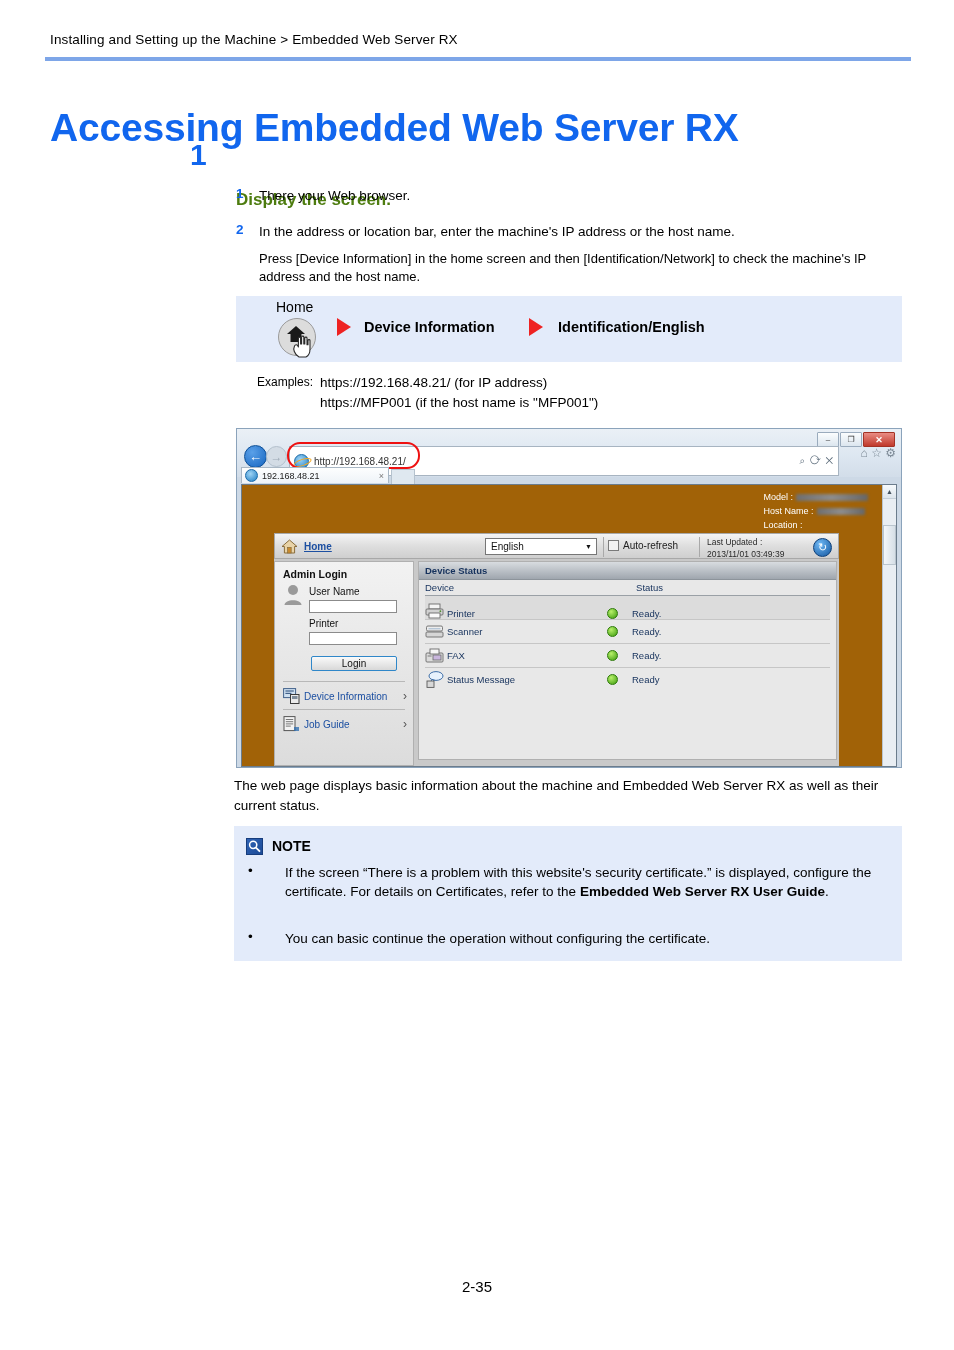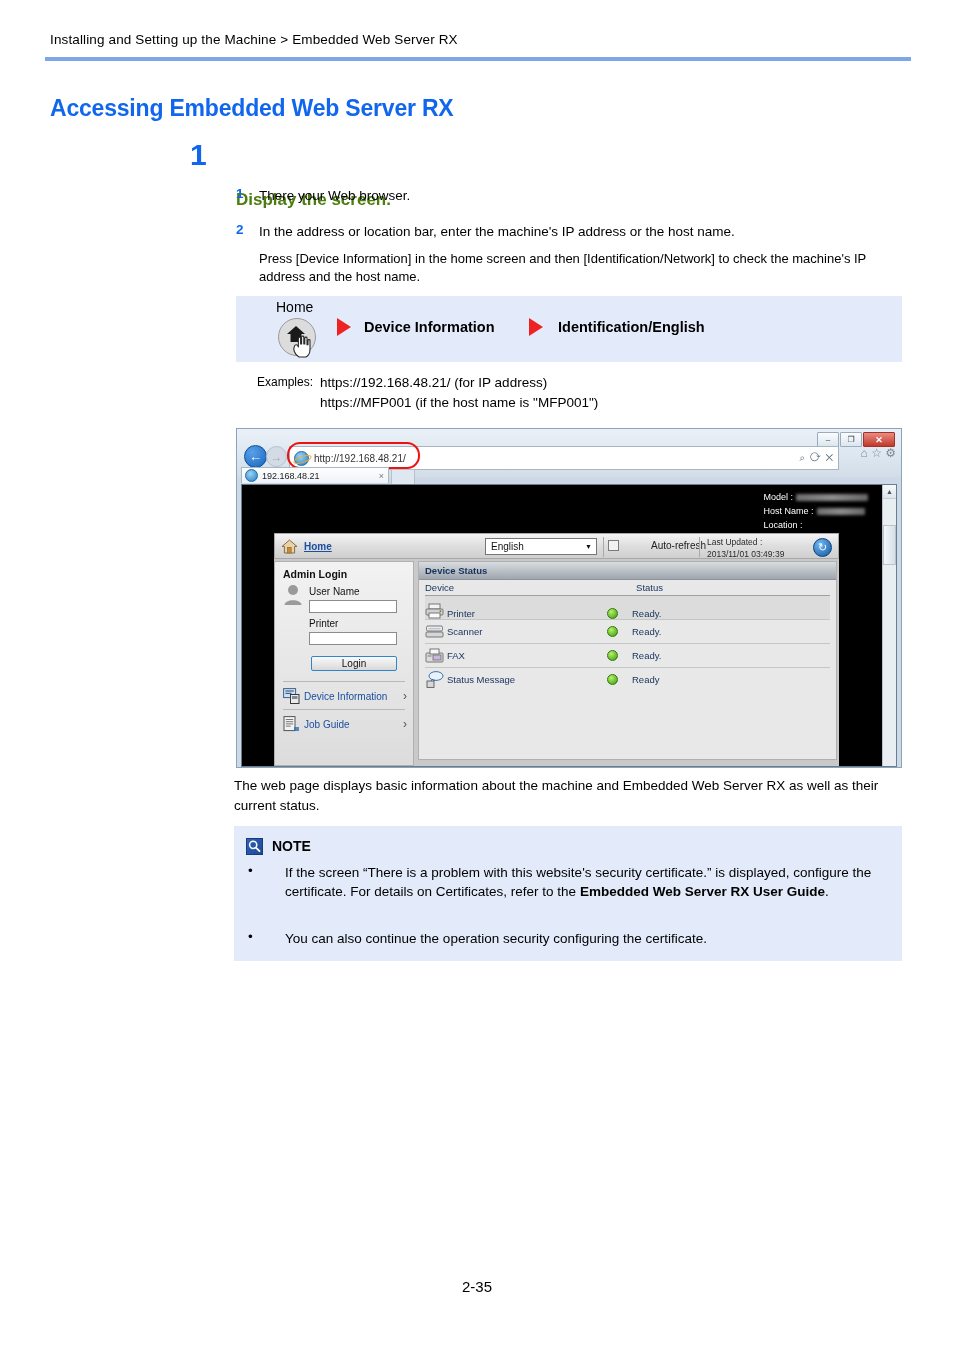--- a/index.html
+++ b/index.html
@@ -33,21 +33,21 @@
     width: 866px;
     height: 4px;
     background: #7ea6e8;
   }
 
   
   .page-title {
     position: absolute;
     left: 50px;
     top: 80px;
-    font-size: 23px;
+    font-size: 39px;
     font-weight: bold;
     color: #1166ee;
     letter-spacing: -0.2px;
     white-space: nowrap;
   }
 
   
   .step-num {
     position: absolute;
     left: 190px;
@@ -228,21 +228,21 @@
     border-radius: 50%;
     background: #d3dce5;
     border: 1px solid #b3c0cc;
     display: flex; align-items: center; justify-content: center;
     color: #9eaab6; font-size: 12px; line-height: 1;
   }
   .urlbar {
     position: absolute;
     left: 52px; top: 1px;
     right: 62px;
-    height: 24px;
+    height: 30px;
     background: #ffffff;
     border: 1px solid #a7b4c1;
     display: flex;
     align-items: center;
     box-sizing: border-box;
   }
   .ie-glyph {
     width: 13px; height: 13px;
     margin-left: 4px;
     border-radius: 50%;
@@ -330,21 +330,21 @@
     width: 22px; height: 14px;
     background: #dfe8f0;
     border: 1px solid #b5c2ce;
     border-bottom: none;
   }
 
   .br-page {
     position: absolute;
     left: 4px; top: 55px;
     right: 4px; bottom: 0px;
-    background: #000000;
+    background: #a16207;
     border: 1px solid #6b7c8c;
     box-sizing: border-box;
     overflow: hidden;
   }
   .page-scroll {
     position: absolute;
     right: 0; top: 0; bottom: 0;
     width: 13px;
     background: #e9eef3;
     border-left: 1px solid #b9c4ce;
@@ -421,21 +421,20 @@
   .lang-caret {
     margin-left: auto; margin-right: 4px;
     font-size: 7px; color: #111;
   }
   .autorefresh {
     position: absolute;
     left: 333px; top: 6px;
     display: flex; 
     font-size: 10px;
     color: #222;
-    gap: 28px;
   }
   .cb {
     width: 9px; height: 9px;
     border: 1px solid #7a7a7a;
     background: #f2f2f2;
     margin-right: 4px;
     flex: none;
   }
   .vdiv {
     position: absolute;
@@ -870,16 +869,16 @@
 </div>
 <div class="note-title">NOTE</div>
 
 <div class="note-bullet nb1">•</div>
 <div class="note-text nt1">
   <span>If the screen “There is a problem with this website's security certificate.” is displayed, configure the certificate. For details on Certificates, refer to the </span><b>Embedded Web Server RX User Guide</b><span>.</span>
 </div>
 
 <div class="note-bullet nb2">•</div>
 <div class="note-text nt2">
-  <span>You can also continue the operation security configuring the certificate.</span>
+  <span>You can basic continue the operation without configuring the certificate.</span>
 </div>
 
 <div class="page-footer">2-35</div>
 
 </body></html>

